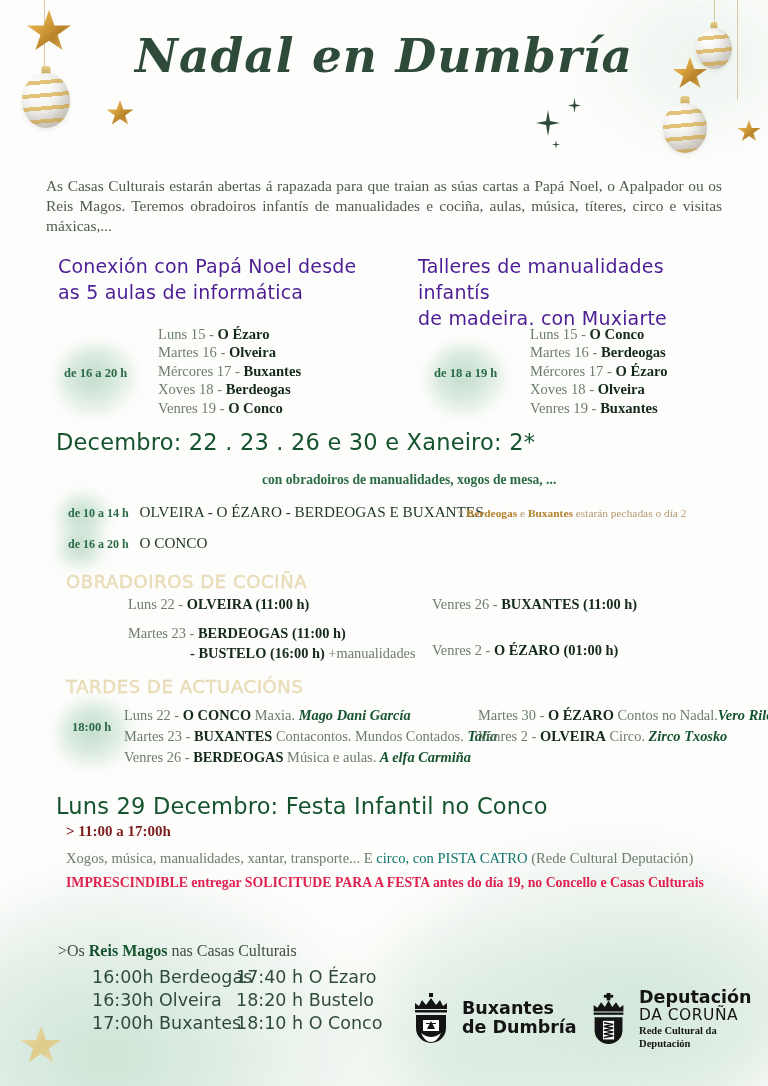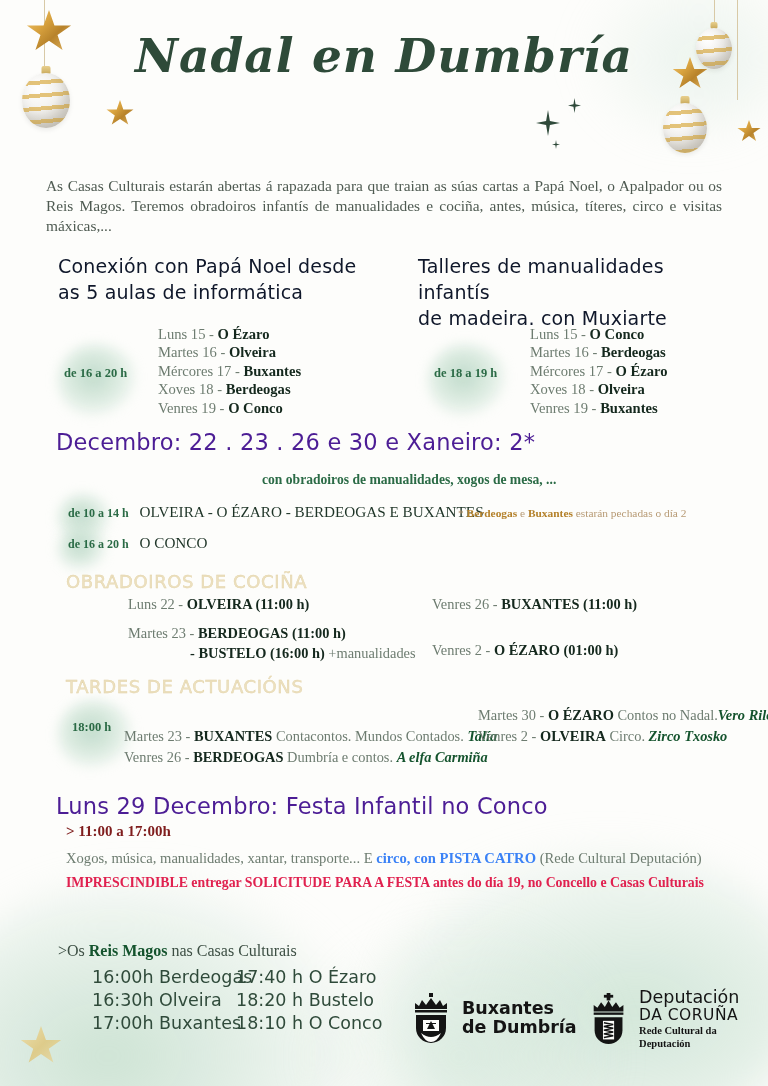--- a/index.html
+++ b/index.html
@@ -42,33 +42,33 @@
 
   
   .title{position:absolute;left:0;right:0;top:28px;text-align:center;
     font-family:"DejaVu Serif", serif;font-style:italic;font-weight:700;
     font-size:47px;letter-spacing:1px;color:#2e4a39;}
 
   .intro{position:absolute;left:46px;top:176px;width:676px;
     font-size:15.4px;line-height:20px;color:#4e5a51;text-align:justify;}
 
   .col-head{font-family:"DejaVu Sans", sans-serif;font-size:19px;line-height:26px;
-    color:#0f172a;letter-spacing:.2px;}
+    color:#4c1d95;letter-spacing:.2px;}
   .c1-head{position:absolute;left:58px;top:253px;width:330px;}
   .c2-head{position:absolute;left:418px;top:253px;width:320px;}
 
   .hourtag{position:absolute;font-family:"Liberation Serif", serif;font-weight:700;
     font-size:12.5px;color:#2b6b46;}
 
   .daylist{position:absolute;font-size:14.6px;line-height:18.4px;color:#6d7c70;}
   .daylist b{color:#14281d;font-weight:700;}
   .dl1{left:158px;top:325px;}
   .dl2{left:530px;top:325px;}
 
-  .bighead{position:absolute;font-family:"DejaVu Sans", sans-serif;color:#4c1d95;letter-spacing:.2px;}
+  .bighead{position:absolute;font-family:"DejaVu Sans", sans-serif;color:#14532d;letter-spacing:.2px;}
   .dec-head{left:56px;top:429px;font-size:22.5px;}
   .luns29-head{left:56px;top:793px;font-size:22.5px;}
   .domingo-head{left:56px;top:909px;font-size:22.5px;}
 
   .outline-head{position:absolute;font-family:"DejaVu Sans", sans-serif;
     font-size:18px;letter-spacing:.6px;color:#ece0bf;
     -webkit-text-stroke:.4px #e3d3a8;}
   .cca-head{left:66px;top:466px;}
   .coc-head{left:66px;top:571px;}
   .tar-head{left:66px;top:676px;}
@@ -81,35 +81,35 @@
 
   .asternote{position:absolute;font-size:11.4px;color:#b79a74;}
   .asternote b{color:#b4812a;}
 
   .ev{position:absolute;font-size:14.4px;line-height:25px;color:#6d7c70;white-space:nowrap;}
   .ev b{color:#14281d;font-weight:700;}
   .ev i{color:#14532d;font-weight:700;font-style:italic;}
 
   .sub-green{position:absolute;font-weight:700;font-size:15px;color:#7f1d1d;}
   .plain{position:absolute;font-size:14.6px;color:#6d7c70;}
-  .plain b{color:#3b82f6;font-weight:700;}
+  .plain b{color:#0f766e;font-weight:400;}
   .warn{position:absolute;font-size:13.8px;font-weight:700;color:#e0214f;}
 
   .reis-line{position:absolute;font-size:16px;color:#3d4f44;}
   .reis-line b{color:#14532d;font-weight:700;}
 
   .hours{position:absolute;font-family:"DejaVu Sans", sans-serif;font-size:17.5px;
     line-height:23px;color:#2f4a3a;}
 
   
   .logo{position:absolute;display:flex;align-items:center;gap:8px;}
   .crest{width:46px;height:52px;}
   .logo-txt{font-family:"DejaVu Sans", sans-serif;color:#141414;}
   .l1{font-size:17.5px;font-weight:700;line-height:19px;}
-  .l2{font-size:17.5px;font-weight:400;line-height:19px;}
+  .l2{font-size:17.5px;font-weight:700;line-height:19px;}
   .l2b{font-size:15.5px;font-weight:400;line-height:17px;letter-spacing:.5px;}
   .l2c{font-size:10.5px;font-weight:700;line-height:13px;font-family:"Liberation Serif",serif;}
 </style>
 </head>
 <body>
 
 <div class="poster">
 
   <div class="wash wash-bl"></div>
   <div class="wash wash-br"></div>
@@ -144,21 +144,21 @@
   <div class="star" style="left:737px;top:120px;width:24px;height:23px;"></div>
 
   <div class="sparkle" style="left:536px;top:110px;width:24px;height:26px;"></div>
   <div class="sparkle" style="left:568px;top:98px;width:13px;height:15px;"></div>
   <div class="sparkle" style="left:552px;top:140px;width:8px;height:9px;"></div>
 
   <div class="star" style="left:20px;top:1026px;width:42px;height:40px;opacity:.72;background:linear-gradient(135deg,#f3dc9e,#dfc06a 50%,#eddaa4);"></div>
 
   <div class="title">Nadal en Dumbría</div>
 
-  <div class="intro">As Casas Culturais estarán abertas á rapazada para que traian as súas cartas a Papá Noel, o Apalpador ou os Reis Magos. Teremos obradoiros infantís de manualidades e cociña, antes, música, títeres, circo e visitas máxicas,...</div>
+  <div class="intro">As Casas Culturais estarán abertas á rapazada para que traian as súas cartas a Papá Noel, o Apalpador ou os Reis Magos. Teremos obradoiros infantís de manualidades e cociña, aulas, música, títeres, circo e visitas máxicas,...</div>
 
   <div class="col-head c1-head">
     <div>Conexión con Papá Noel desde</div>
     <div>as 5 aulas de informática</div>
   </div>
   <div class="col-head c2-head">
     <div>Talleres de manualidades infantís</div>
     <div>de madeira. con Muxiarte</div>
   </div>
 
@@ -212,25 +212,28 @@
   <div class="ev" style="left:432px;top:592px;">
     <span>Venres 26 - </span><b>BUXANTES (11:00 h)</b>
   </div>
   <div class="ev" style="left:432px;top:638px;">
     <span>Venres 2 - </span><b>O ÉZARO (01:00 h)</b>
   </div>
 
   <div class="outline-head tar-head">TARDES DE ACTUACIÓNS</div>
   <div class="hourtag" style="left:72px;top:720px;">18:00 h</div>
 
+  <div class="ev" style="left:124px;top:703px;">
+    <span>Luns 22 - </span><b>O CONCO</b><span> Maxia. </span><i>Mago Dani García</i>
+  </div>
   <div class="ev" style="left:124px;top:724px;">
     <span>Martes 23 - </span><b>BUXANTES</b><span> Contacontos. Mundos Contados. </span><i>Talía</i>
   </div>
   <div class="ev" style="left:124px;top:745px;">
-    <span>Venres 26 - </span><b>BERDEOGAS</b><span> Dumbría e contos. </span><i>A elfa Carmiña</i>
+    <span>Venres 26 - </span><b>BERDEOGAS</b><span> Música e aulas. </span><i>A elfa Carmiña</i>
   </div>
 
   <div class="ev" style="left:478px;top:703px;">
     <span>Martes 30 - </span><b>O ÉZARO</b><span> Contos no Nadal.</span><i>Vero Rilo</i>
   </div>
   <div class="ev" style="left:478px;top:724px;">
     <span>Venres 2 - </span><b>OLVEIRA</b><span> Circo. </span><i>Zirco Txosko</i>
   </div>
 
   <div class="bighead luns29-head">Luns 29 Decembro: Festa Infantil no Conco</div>

